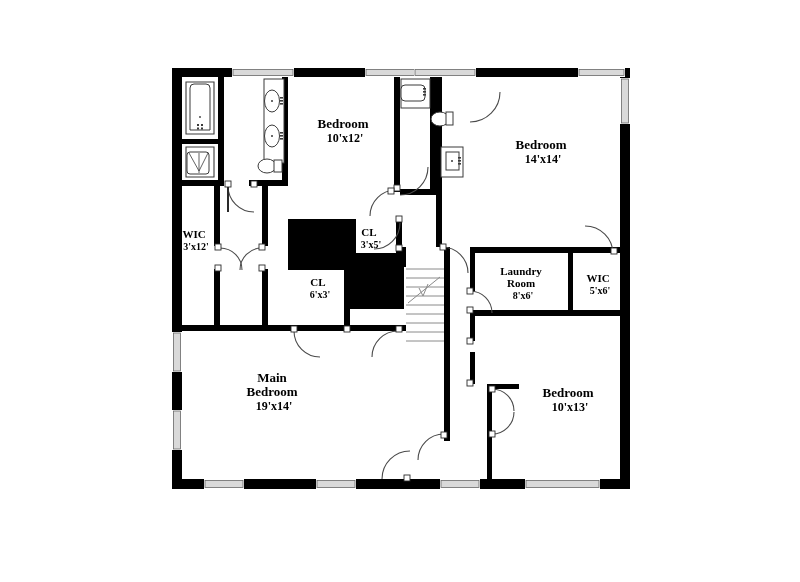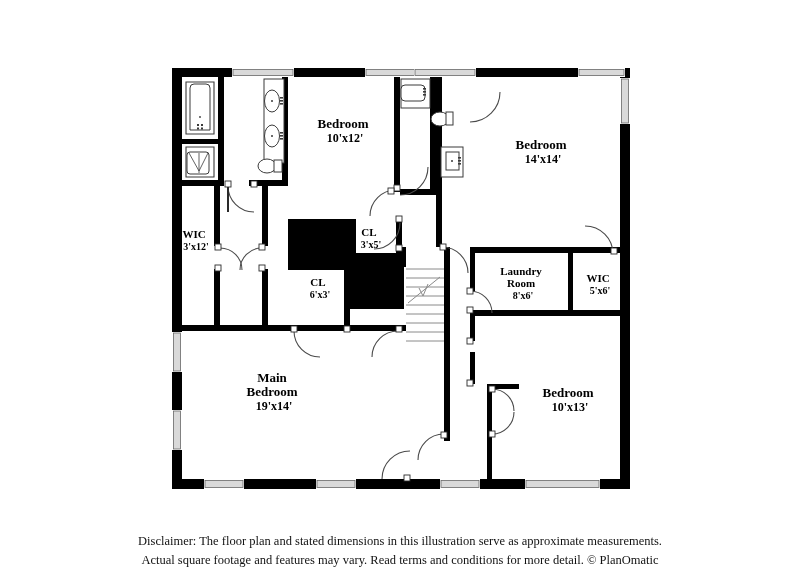--- a/index.html
+++ b/index.html
@@ -406,18 +406,14 @@
 
       <text class="room-label" x="570" y="381">
         <tspan class="rl-name" x="570" dy="0">Bedroom</tspan>
         <tspan class="rl-dim" x="570" dy="14">10'x13'</tspan>
       </text>
 
     </g>
 
   </svg>
 
-  <div class="disclaimer">
-    <div>Disclaimer: The floor plan and stated dimensions in this illustration serve as approximate measurements.</div>
-    <div>Actual square footage and features may vary. Read terms and conditions for more detail. © PlanOmatic</div>
-  </div>
 
 </div>
 
 </body></html>

